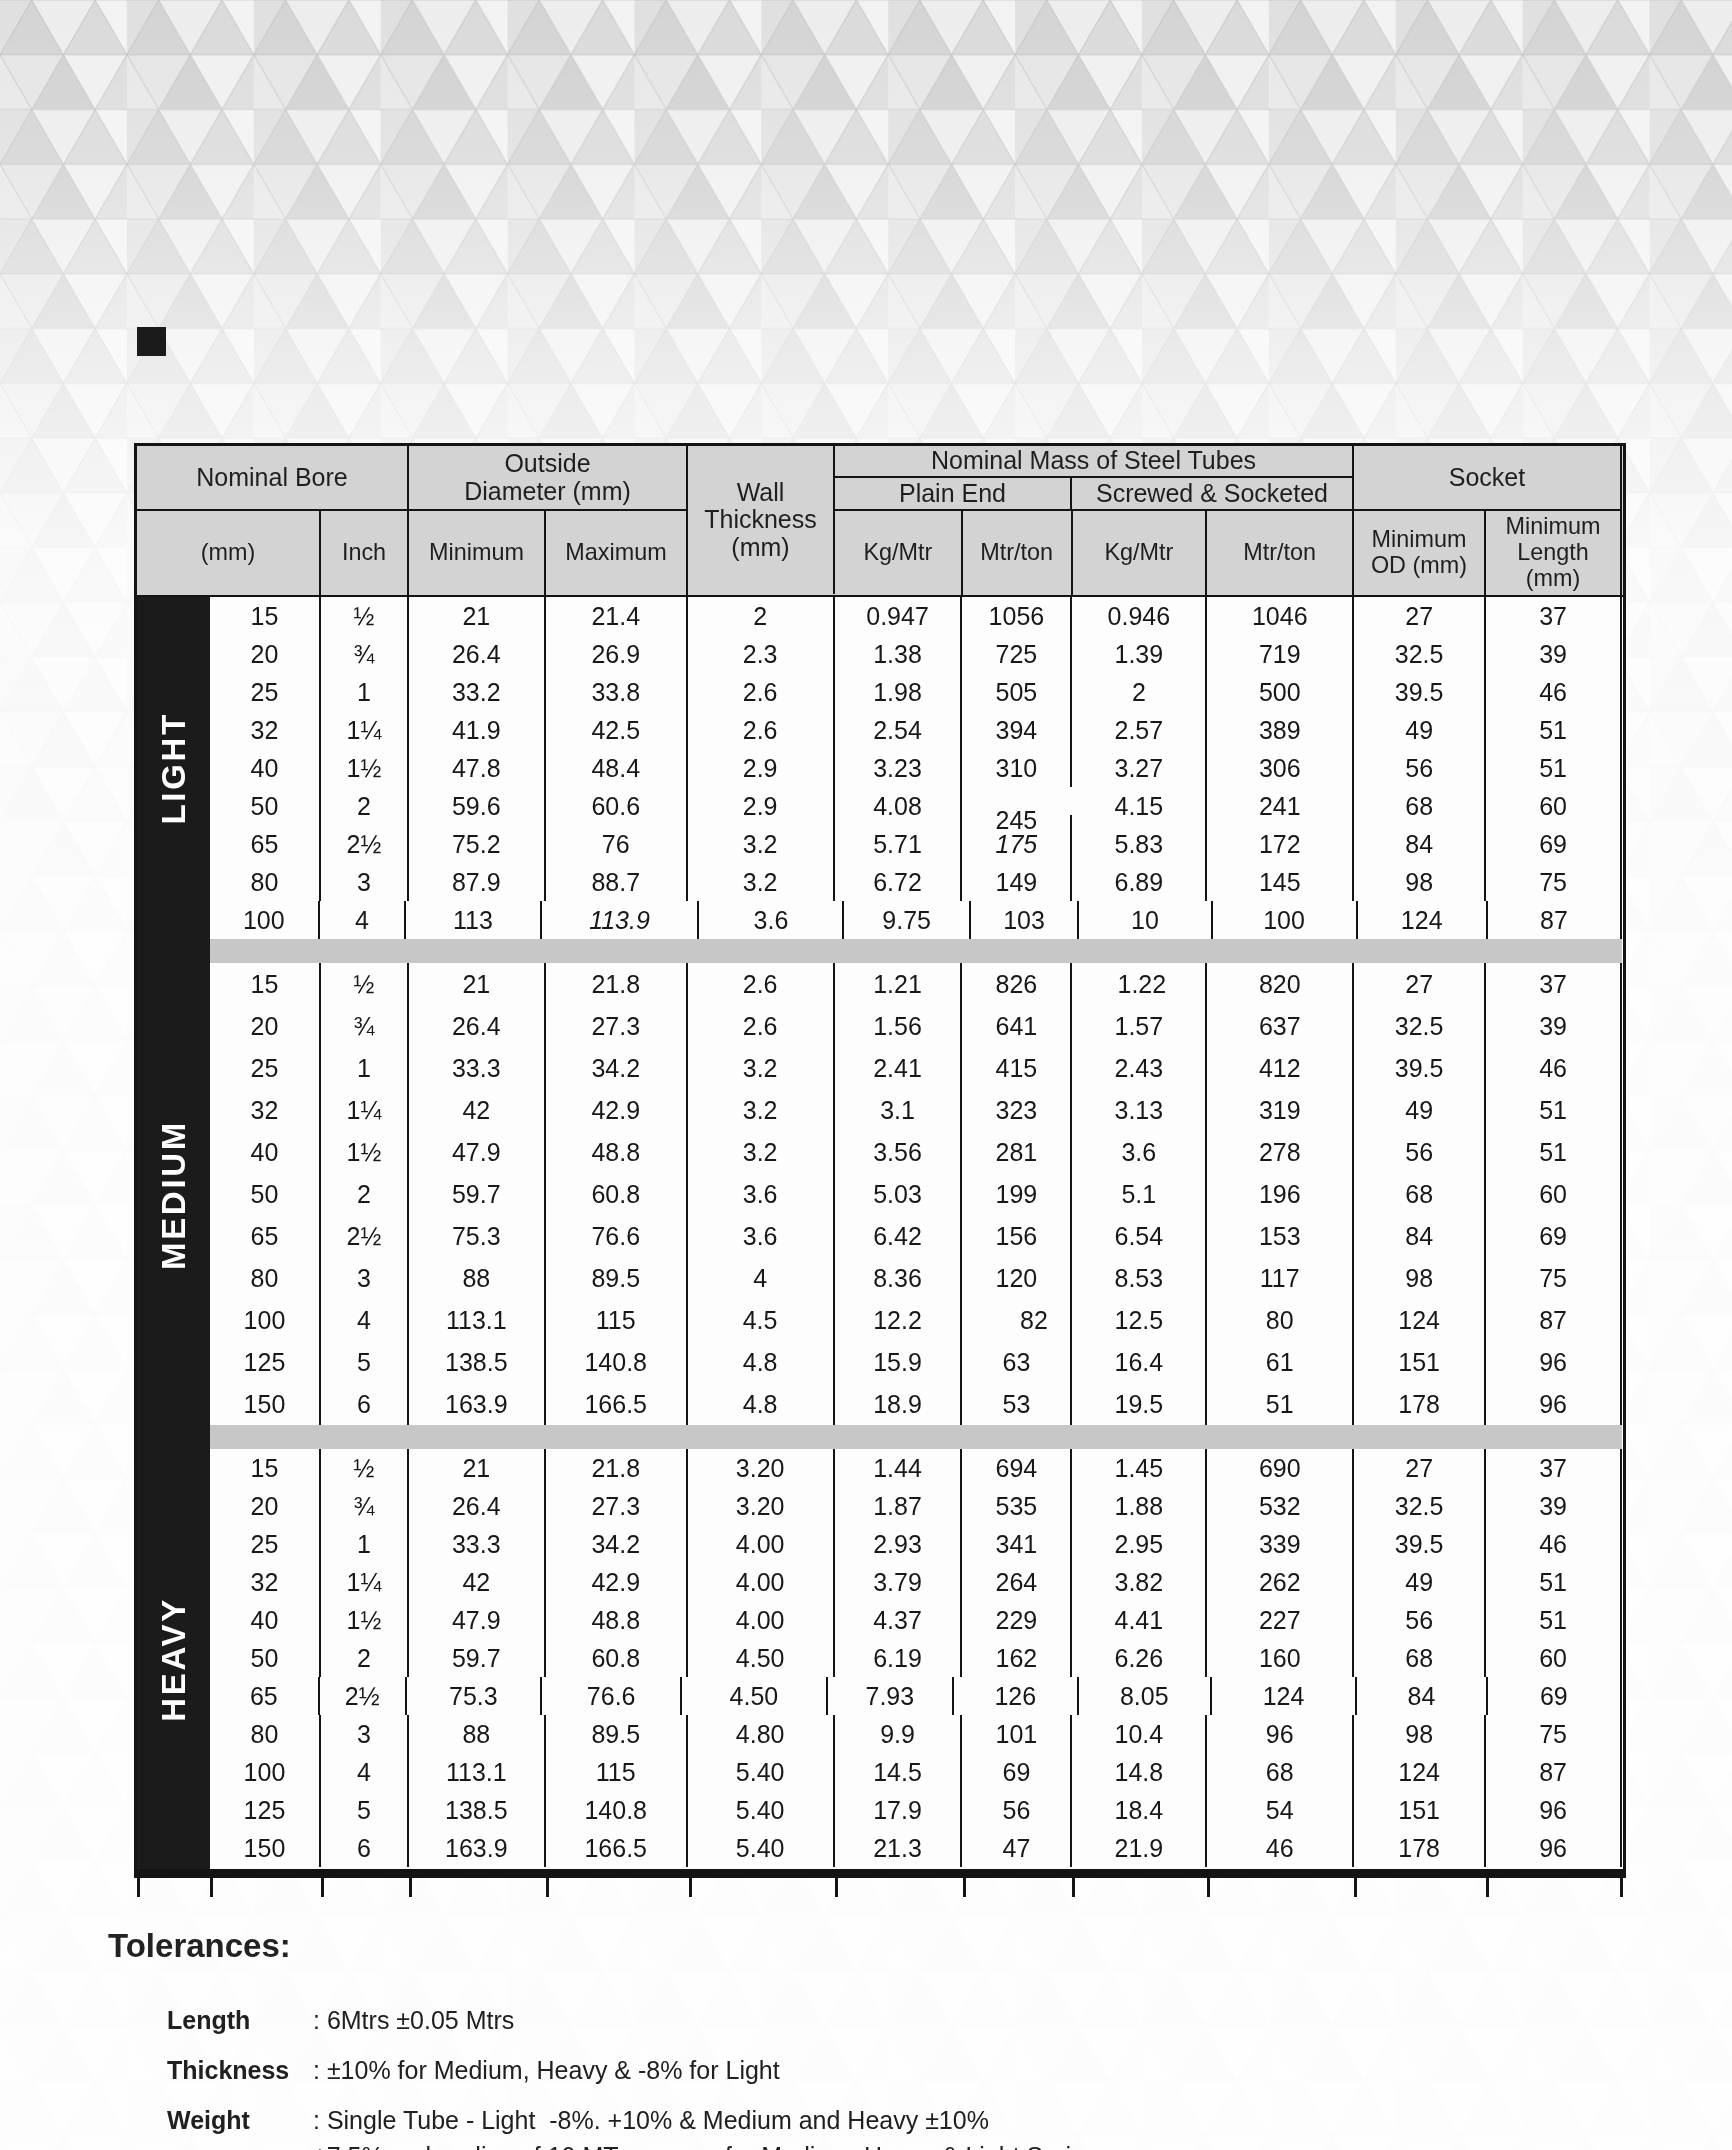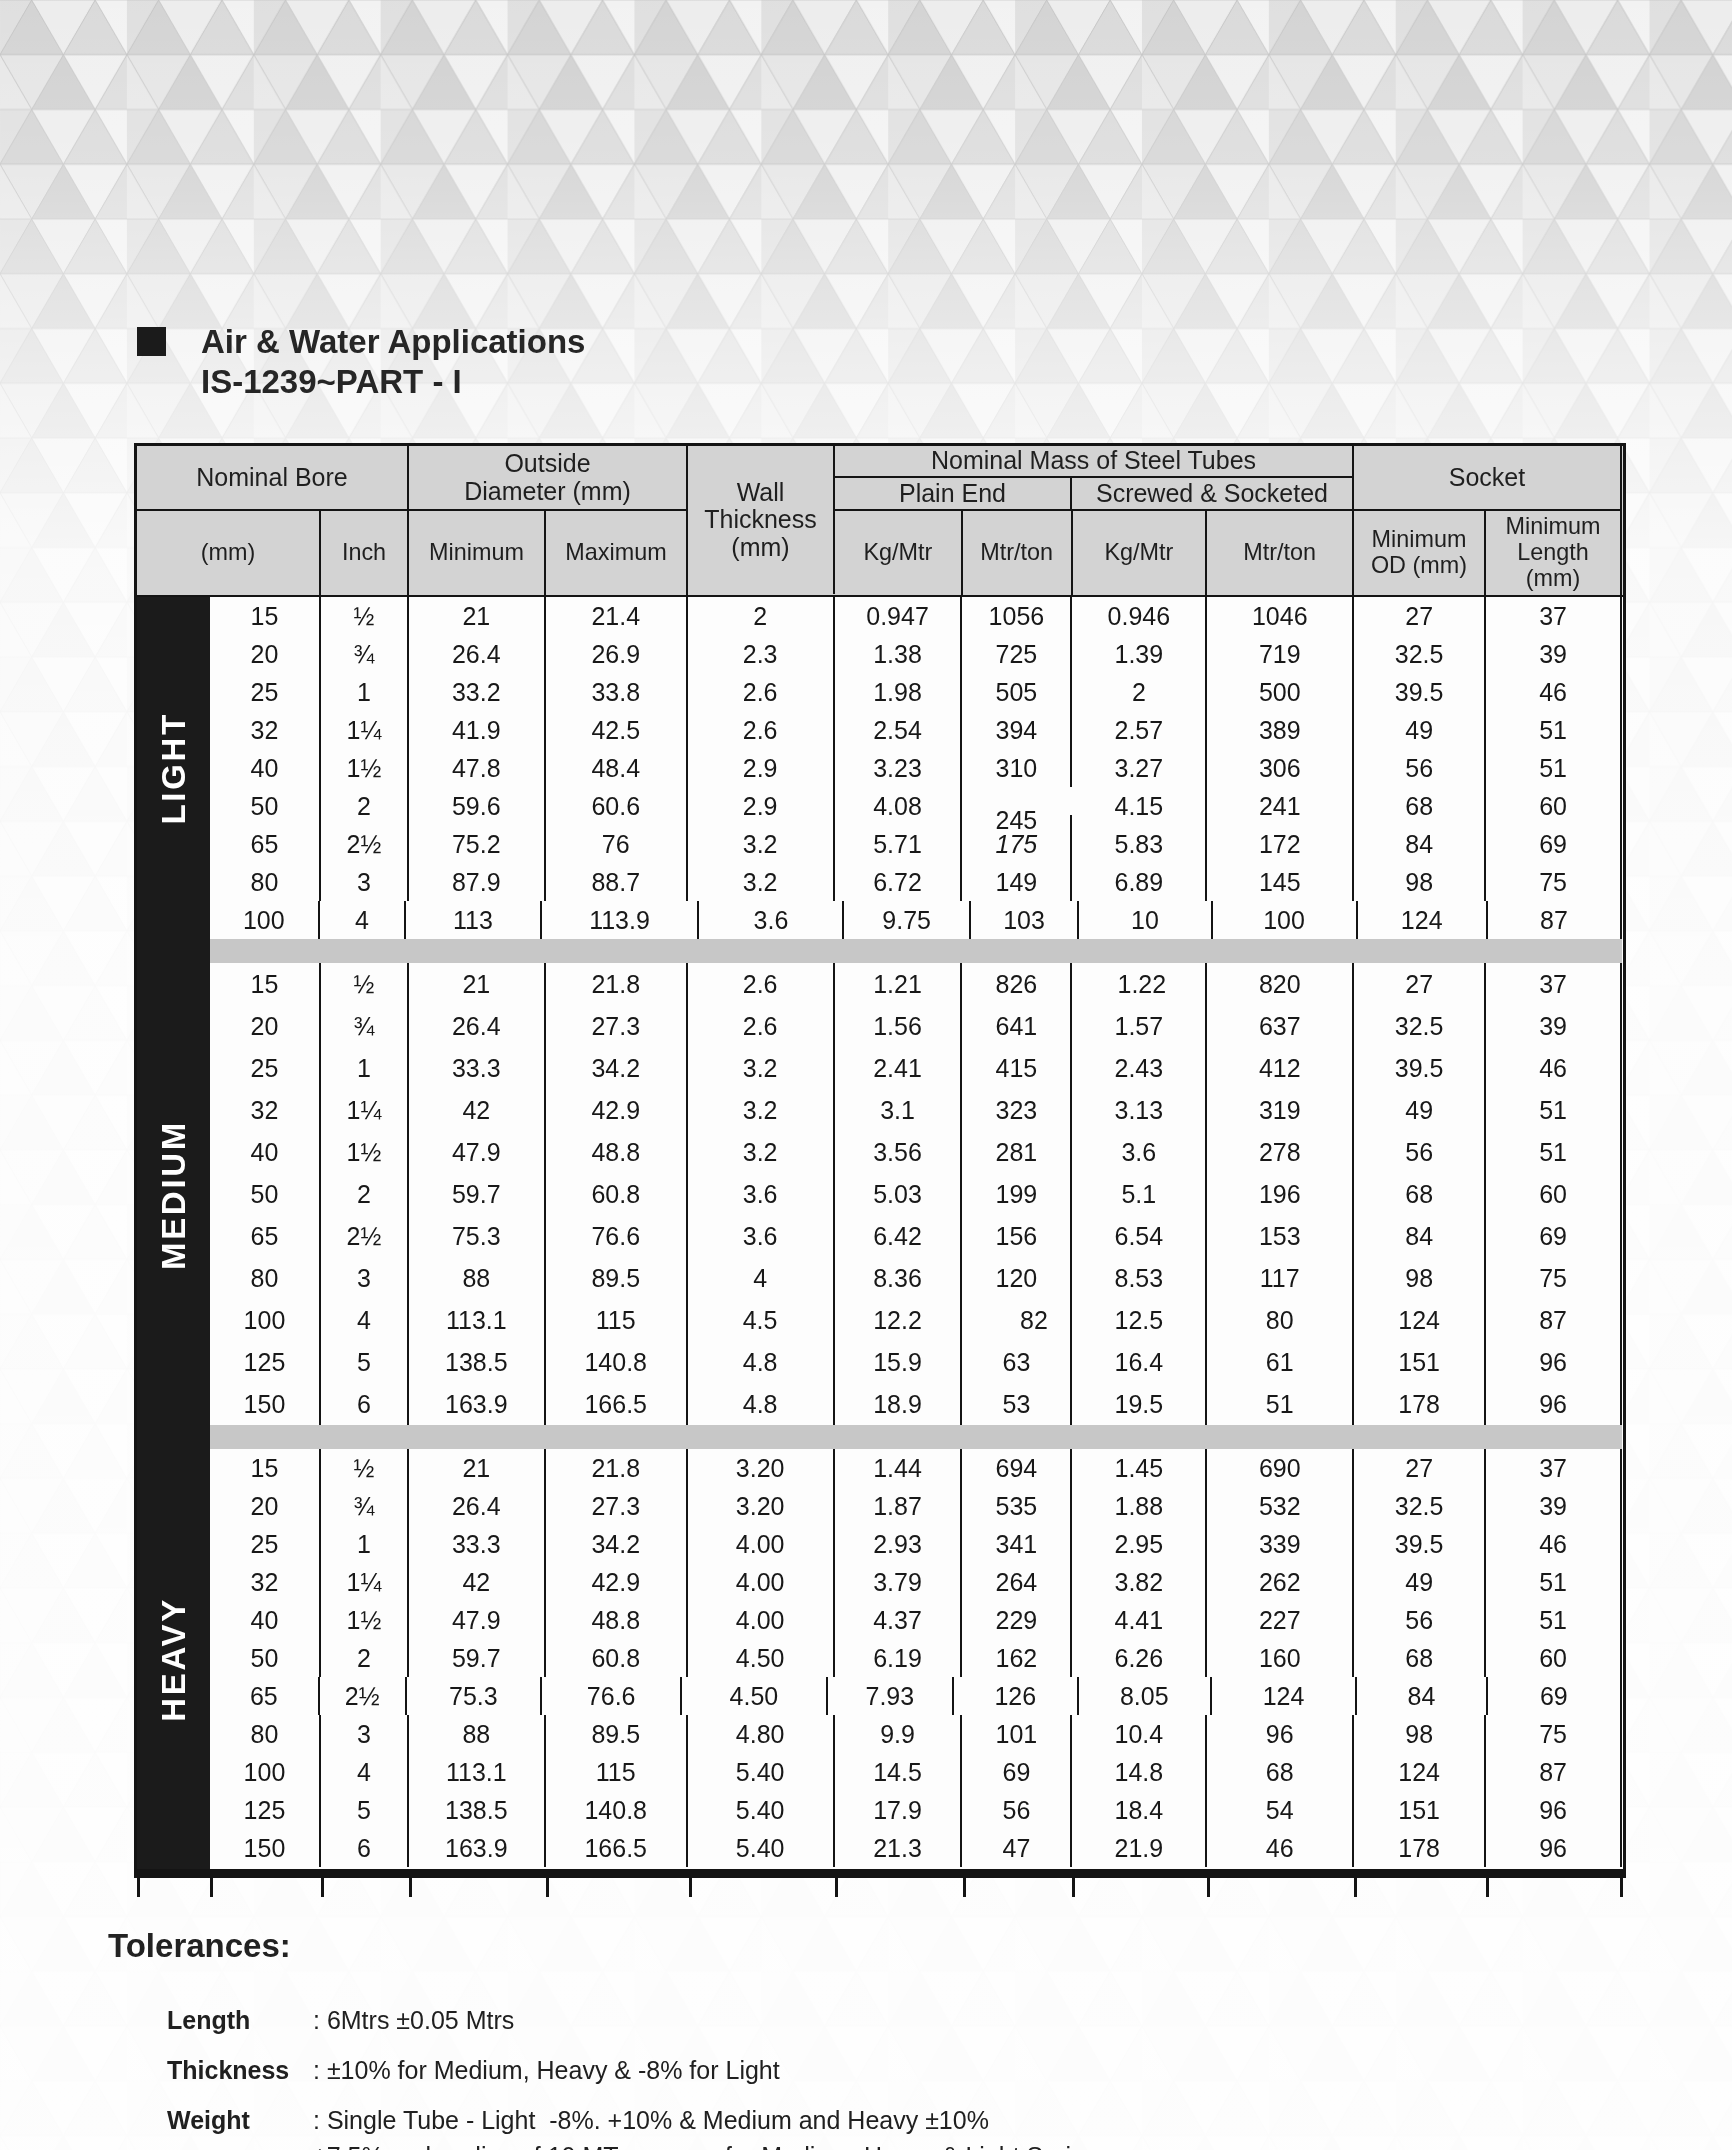--- a/index.html
+++ b/index.html
@@ -80,24 +80,20 @@
         <stop offset="1" stop-color="#ffffff" stop-opacity="0.95"></stop>
       </linearGradient>
     </defs>
     <rect x="0" y="0" width="2595" height="3221" fill="url(#tri)"></rect>
     <rect x="0" y="0" width="2595" height="3221" fill="url(#fade)"></rect>
   </svg>
 
   <div class="title-block">
     <div class="title-row">
       <div class="title-square"></div>
-      <div class="title-lines">
-        <div class="title-line">Air &amp; Water Applications</div>
-        <div class="title-line">IS-1239~PART - I</div>
-      </div>
     </div>
   </div>
 
   <div class="table">
 
     <div class="thead">
 
       <div class="hgroup" style="width:272px;">
         <div class="hcell bb br" style="height:65px;">Nominal Bore</div>
         <div class="hrow">
@@ -262,21 +258,21 @@
               <div class="dcell" style="width: 110px;">149</div>
               <div class="dcell" style="width: 135px;">6.89</div>
               <div class="dcell" style="width: 147px;">145</div>
               <div class="dcell" style="width: 132px;">98</div>
               <div class="dcell" style="width: 136px;">75</div>
             </div>
             <div class="drow" style="height: 38px;">
               <div class="dcell" style="width: 111px;">100</div>
               <div class="dcell" style="width: 88px;">4</div>
               <div class="dcell" style="width: 137px;">113</div>
-              <div class="dcell" style="width: 160px;">113.9</div>
+              <div class="dcell" style="width: 160px; font-style: italic;">113.9</div>
               <div class="dcell" style="width: 147px;">3.6</div>
               <div class="dcell" style="width: 128px;">9.75</div>
               <div class="dcell" style="width: 110px;">103</div>
               <div class="dcell" style="width: 135px;">10</div>
               <div class="dcell" style="width: 147px;">100</div>
               <div class="dcell" style="width: 132px;">124</div>
               <div class="dcell" style="width: 136px;">87</div>
             </div>
           </div>
           <div class="sep"></div>

